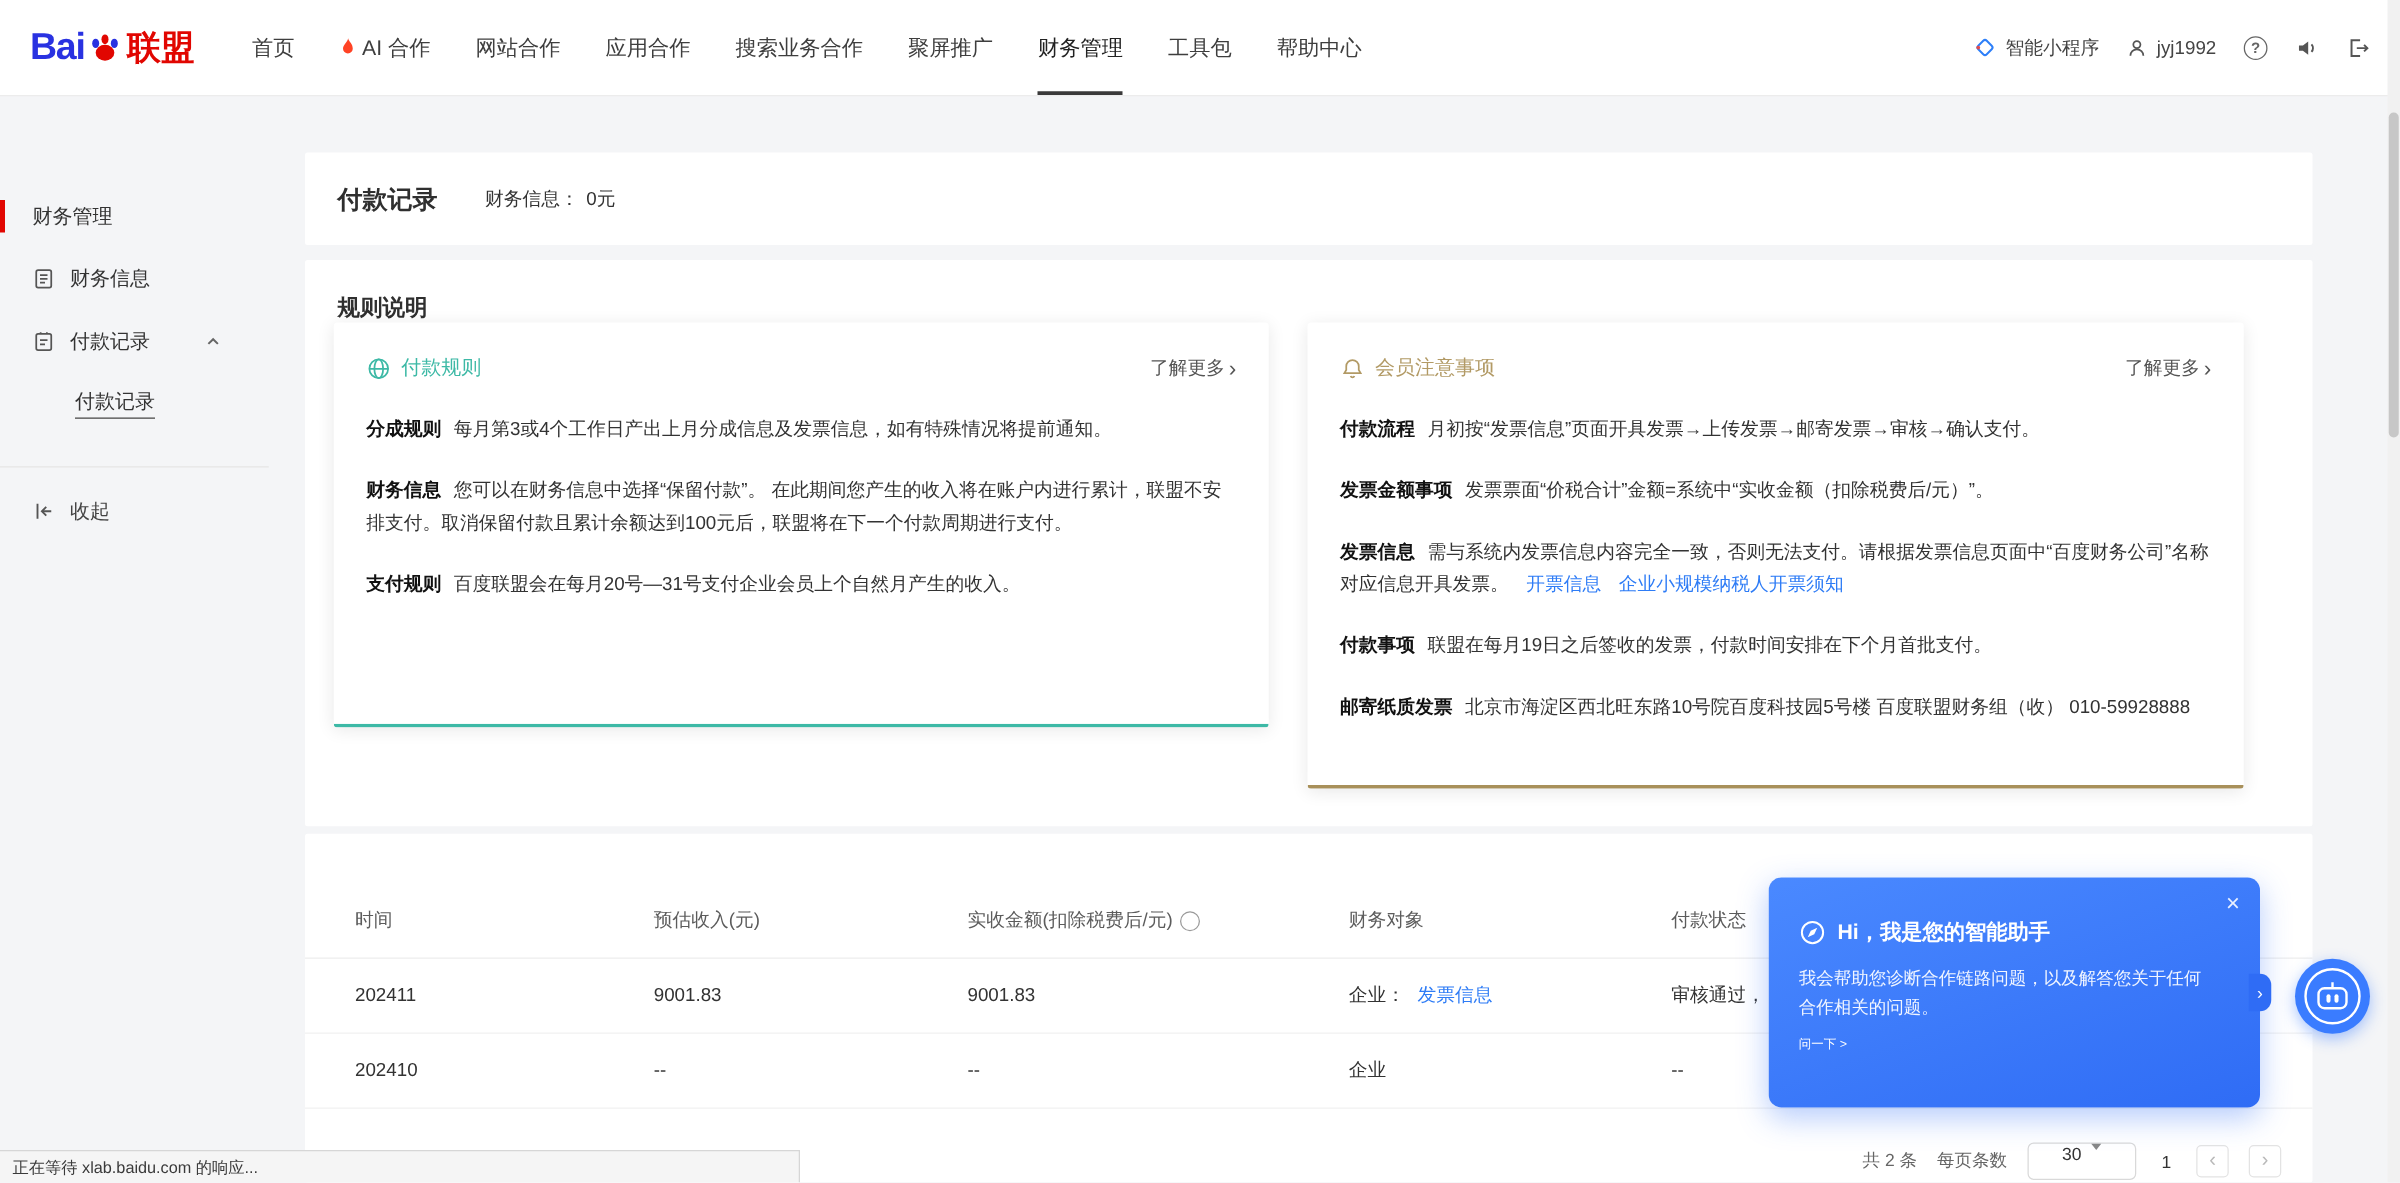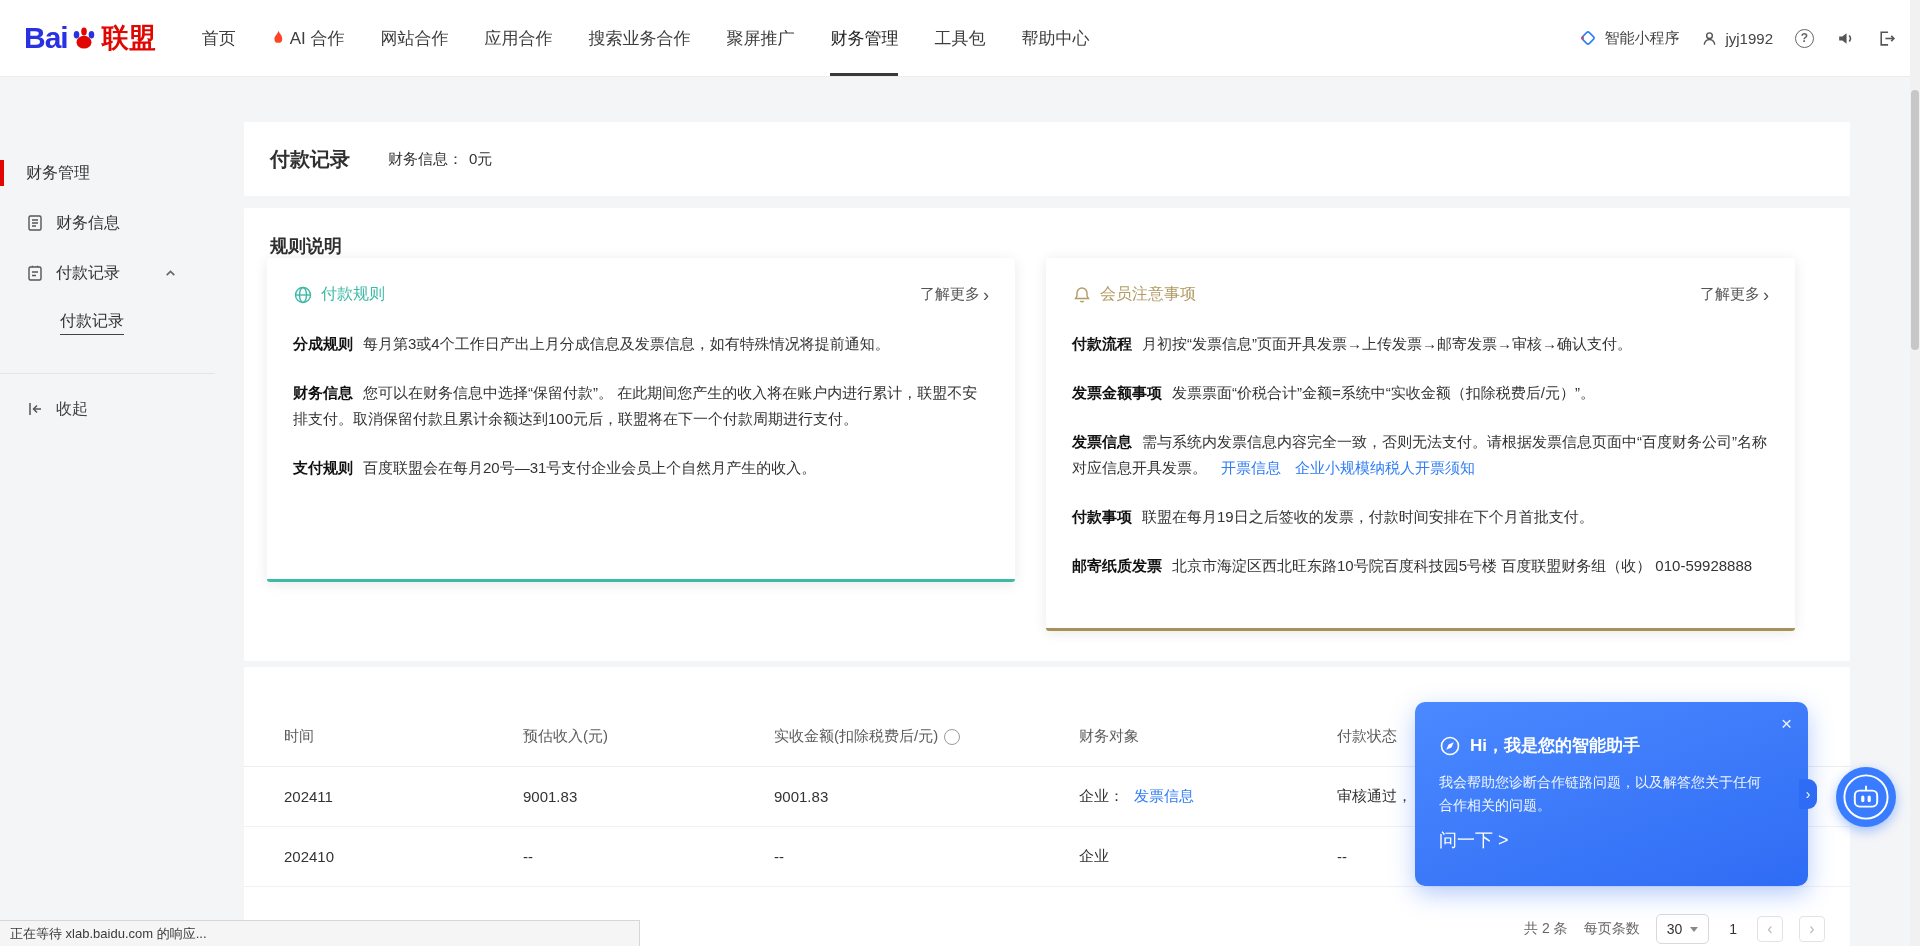--- a/index.html
+++ b/index.html
@@ -57,31 +57,31 @@
   
   .tablecard { top:667px; bottom:0; }
   .trow { display:grid; grid-template-columns:239px 251px 305px 258px 1fr; padding:0 40px; align-items:center; }
   .trow.thead { height:100px; padding-top:40px; color:#5c5c5c; font-size:15px; border-bottom:1px solid #ededed; }
   .trow.tr { height:60px; font-size:15px; color:#333; border-bottom:1px solid #f1f1f1; }
   .cell { display:flex; align-items:center; gap:6px; }
   .q-circle { width:16px; height:16px; border:1px solid #9a9a9a; border-radius:50%; color:#8a8a8a; font-size:11px; display:inline-flex; align-items:center; justify-content:center; cursor:pointer; }
   .cell .link { color:#2e7cf6; cursor:pointer; margin-left:4px; }
 
   .pagination { position:absolute; right:25px; bottom:0; height:34px; display:flex; align-items:center; gap:16px; font-size:14px; color:#666; }
-  .pp-select { display:flex; align-items:center; gap:8px; border:1px solid #d9d9d9; border-radius:5px; background:#fff; height:30px; padding:0 10px; color:#333; cursor:pointer; }
+  .pp-select { display:flex; align-items:flex-start; gap:8px; border:1px solid #d9d9d9; border-radius:5px; background:#fff; height:30px; padding:0 27px; color:#333; cursor:pointer; }
   .caret-down { width:0; height:0; border-left:4px solid transparent; border-right:4px solid transparent; border-top:5px solid #888; }
   .page-num { color:#333; padding:0 4px; cursor:pointer; }
   .page-arrow { width:26px; height:26px; border:1px solid #e3e3e3; border-radius:4px; background:#fff; color:#b9b9b9; font-size:16px; display:flex; align-items:center; justify-content:center; cursor:pointer; }
 
   
   .assistant { position:absolute; left:1415px; top:702px; width:393px; height:184px; border-radius:10px; background:linear-gradient(160deg,#4a89ff 0%,#2f6cf5 100%); color:#fff; padding:32px 26px 16px 24px; box-shadow:0 8px 24px rgba(47,108,245,.35); z-index:20; }
   .assistant-head { display:flex; align-items:center; gap:9px; font-size:17px; font-weight:bold; }
   .assistant-close { position:absolute; top:12px; right:16px; font-size:19px; color:#eaf1ff; cursor:pointer; line-height:1; }
   .assistant-body { margin-top:14px; font-size:14px; line-height:23px; color:#f2f6ff; width:330px; }
-  .assistant-action { margin-top:11px; font-size:18px; color:#fff; cursor:pointer; }
+  .assistant-action { margin-top:11px; font-size:10px; color:#fff; cursor:pointer; }
   .assistant-tab { position:absolute; right:-9px; top:50%; transform:translateY(-50%); width:18px; height:30px; background:#2f6cf5; border-radius:0 9px 9px 0; display:flex; align-items:center; justify-content:center; color:#fff; font-size:14px; cursor:pointer; }
 
   
   .fab { position:absolute; left:1836px; top:767px; width:60px; height:60px; border-radius:50%; background:#3a7cff; box-shadow:0 4px 12px rgba(58,124,255,.45); display:flex; align-items:center; justify-content:center; cursor:pointer; z-index:21; }
 
   
   .statusbar { position:absolute; left:0; bottom:0; width:640px; height:26px; background:#f5f5f5; border-top:1px solid #d6d6d6; border-right:1px solid #d6d6d6; display:flex; align-items:center; padding:0 10px; font-size:13px; color:#3a3a3a; z-index:30; }
   .scroll-track { position:absolute; right:0; top:0; bottom:0; width:10px; background:#f1f1f1; z-index:40; }
   .scroll-thumb { position:absolute; right:1px; top:90px; width:8px; height:260px; background:#c7c7c7; border-radius:4px; cursor:pointer; }
 </style>

